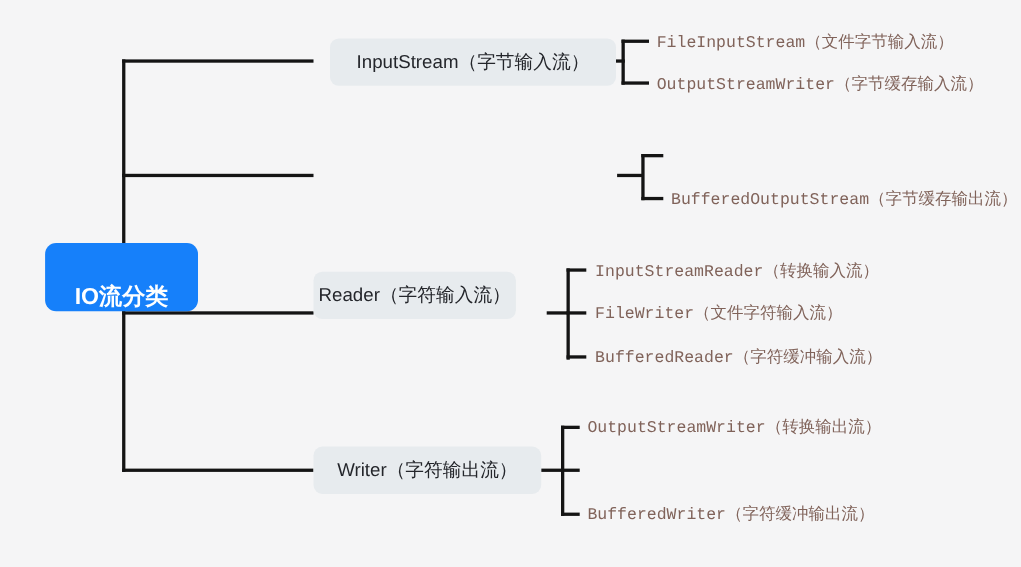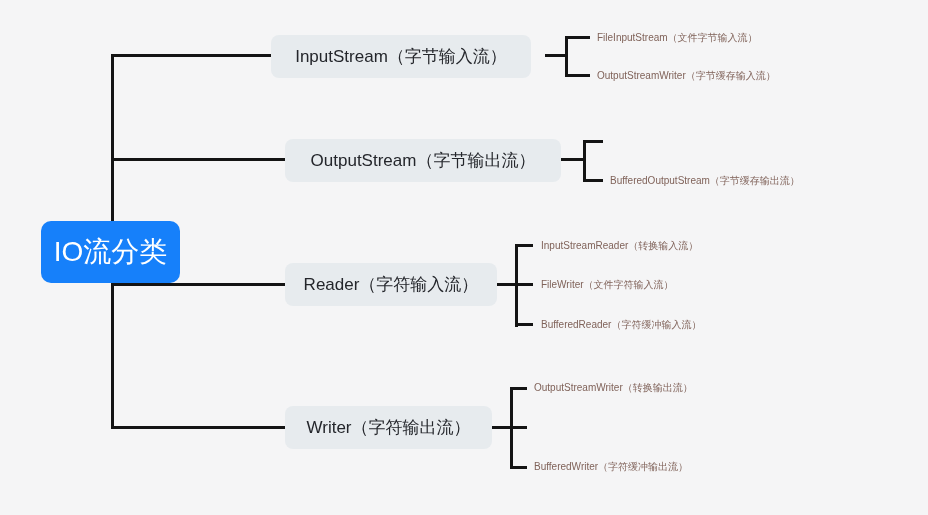--- a/index.html
+++ b/index.html
@@ -29,35 +29,37 @@
     position:absolute;
     display:flex;align-items:center;justify-content:center;
     box-sizing:border-box;
     white-space:nowrap;
     cursor:default;
   }
   .node.root{
     background:var(--root-fill);
     color:var(--root-text);
     border-radius:10px;
-    font-size:28px;
-    font-weight:400;
+    font-size:21px;
+    font-weight:700;
+    align-items:flex-end;
   }
   .node.branch{
     background:var(--branch-fill);
     color:var(--branch-text);
     border-radius:8px;
     font-size:17px;
   }
   .leaf{
     position:absolute;
     color:var(--leaf-text);
-    font-size:10px;
+    font-size:15px;
     white-space:nowrap;
     transform:translateY(-50%);
+    font-family:Liberation Mono, monospace;
   }
 </style>
 </head>
 <body>
 
 <div class="canvas">
 
   <div class="line v" style="left:111px;top:54px;height:375px"></div>
   <div class="line h" style="left:111px;top:54px;width:174px"></div>
   <div class="line h" style="left:111px;top:158px;width:174px"></div>
@@ -83,27 +85,24 @@
   <div class="line h" style="left:492px;top:426px;width:20px"></div>
   <div class="line v" style="left:510px;top:387px;height:82px"></div>
   <div class="line h" style="left:510px;top:387px;width:17px"></div>
   <div class="line h" style="left:510px;top:426px;width:17px"></div>
   <div class="line h" style="left:510px;top:466px;width:17px"></div>
 
   <div class="node root" style="left:41px;top:221px;width:139px;height:62px">
     <span>IO流分类</span>
   </div>
 
-  <div class="node branch" style="left:271px;top:35px;width:260px;height:43px">
+  <div class="node branch" style="left:300px;top:35px;width:260px;height:43px">
     <span>InputStream（字节输入流）</span>
   </div>
-  <div class="node branch" style="left:285px;top:139px;width:276px;height:43px">
-    <span>OutputStream（字节输出流）</span>
-  </div>
-  <div class="node branch" style="left:285px;top:263px;width:212px;height:43px">
+  <div class="node branch" style="left:285px;top:247px;width:184px;height:43px">
     <span>Reader（字符输入流）</span>
   </div>
   <div class="node branch" style="left:285px;top:406px;width:207px;height:43px">
     <span>Writer（字符输出流）</span>
   </div>
 
   <div class="leaf" style="left:597px;top:38px">FileInputStream（文件字节输入流）</div>
   <div class="leaf" style="left:597px;top:76px">OutputStreamWriter（字节缓存输入流）</div>
 
   <div class="leaf" style="left:610px;top:181px">BufferedOutputStream（字节缓存输出流）</div>

